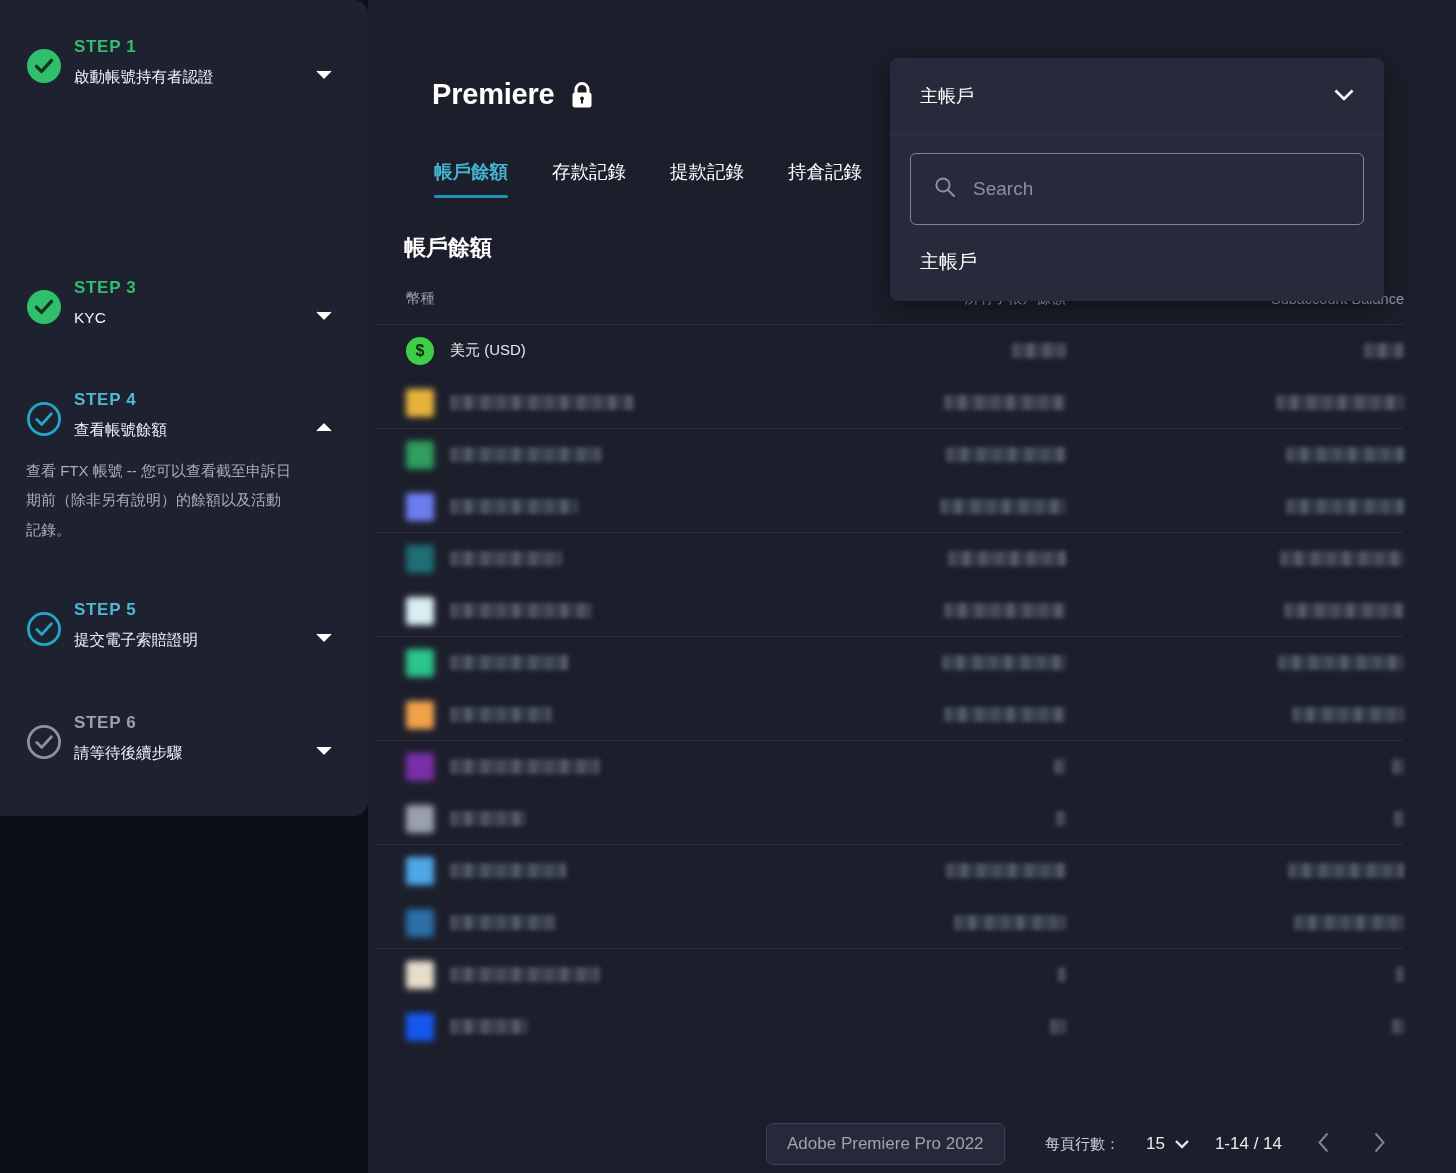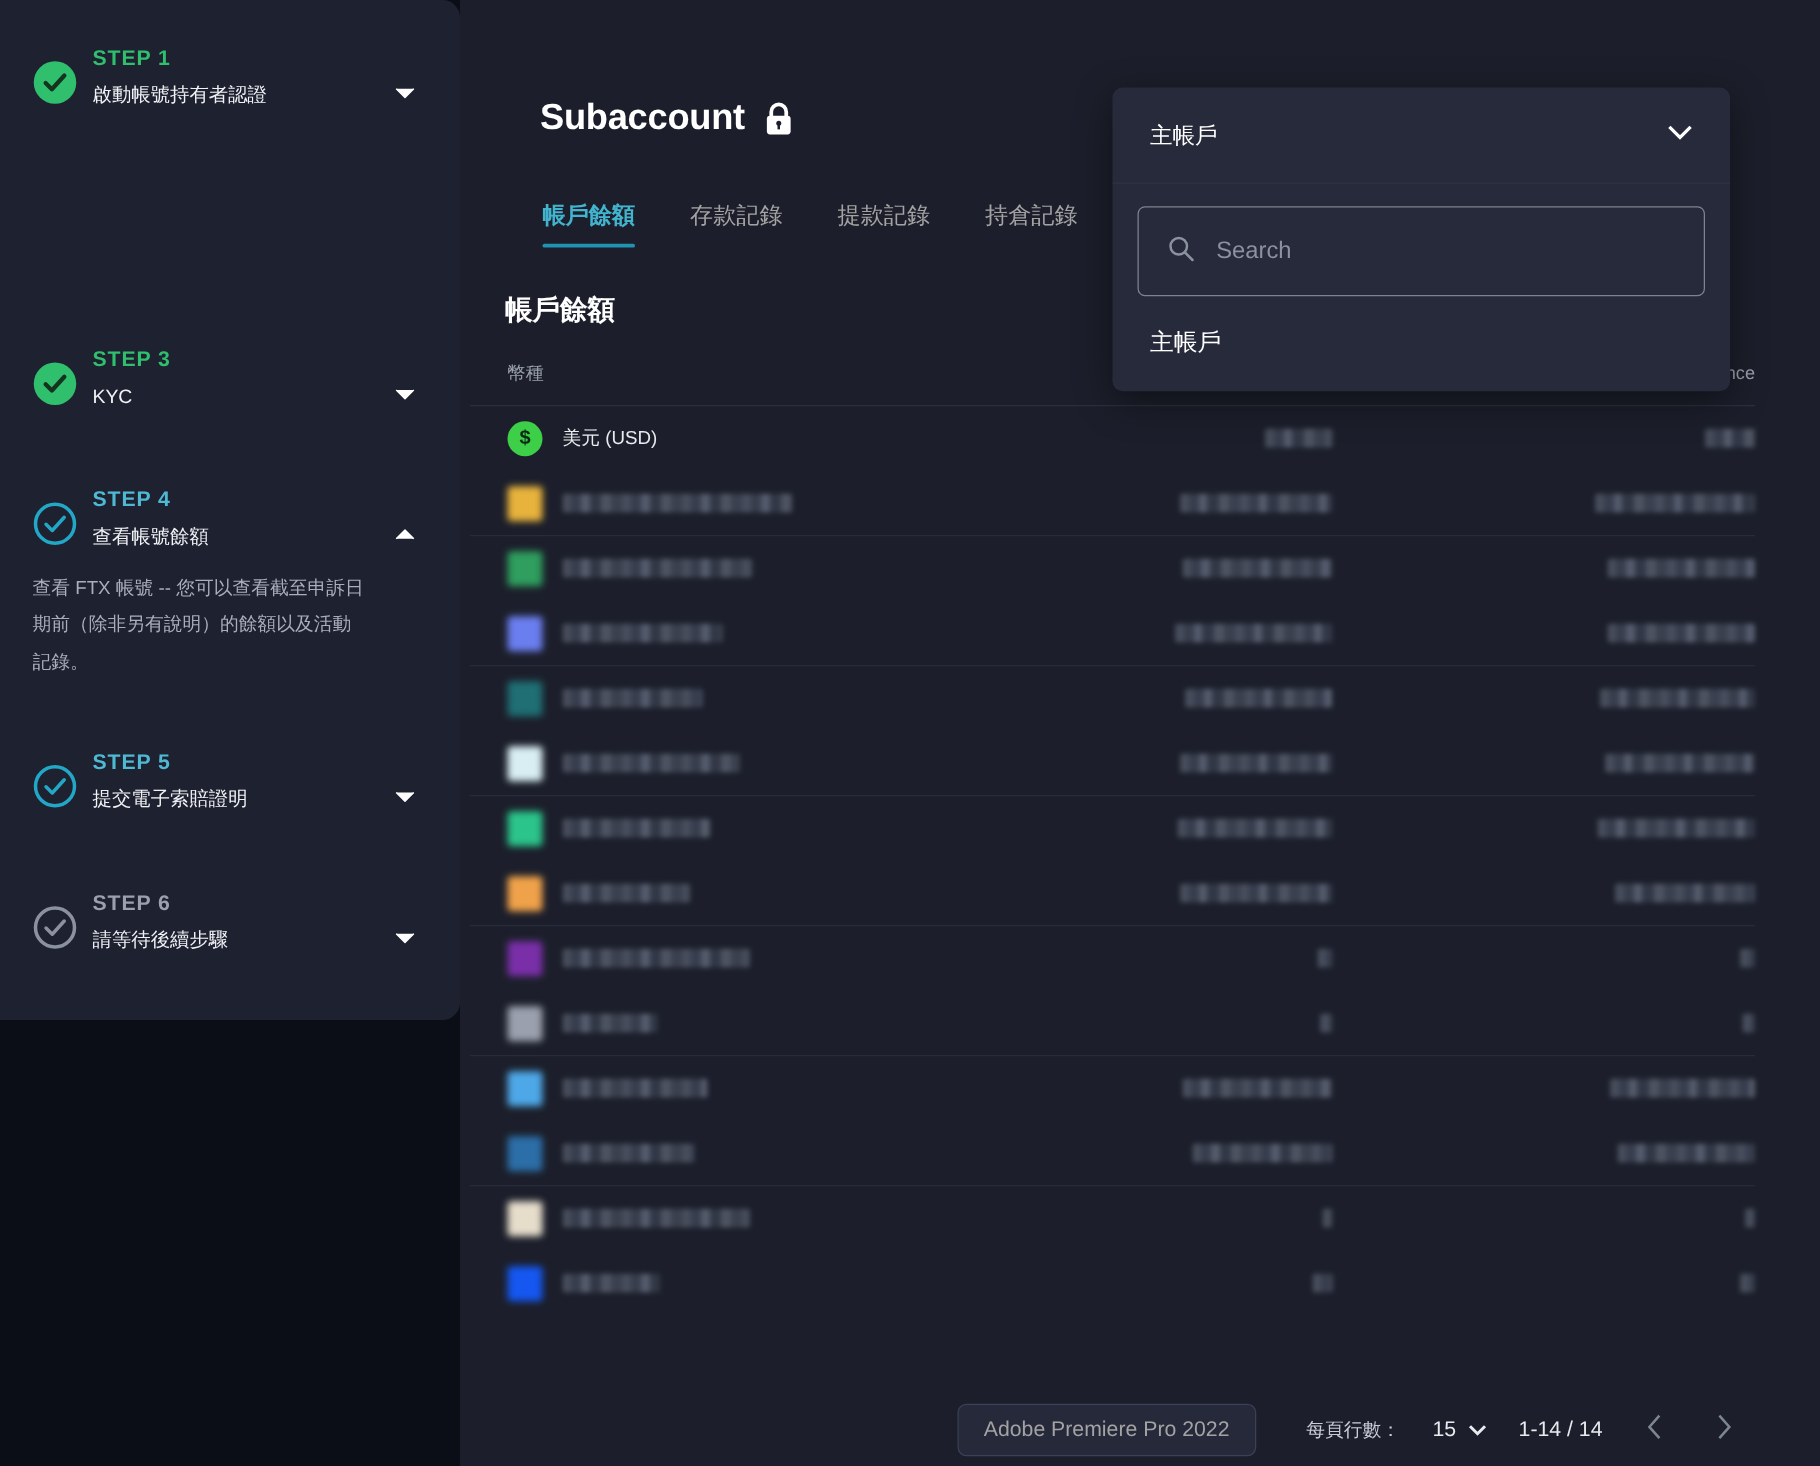--- a/index.html
+++ b/index.html
@@ -140,21 +140,21 @@
     display: flex;
     align-items: flex-end;
     gap: 44px;
     padding: 48px 0 0 66px;
     border-bottom: 1px solid transparent;
     position: relative;
   }
 
   .tab {
     font-size: 18.5px;
-    color: #a3a3a3;
+    color: #ffffff;
     padding-bottom: 14px;
     cursor: pointer;
     white-space: nowrap;
     position: relative;
     font-weight: 400;
   }
 
   .tab.active {
     color: #42b4cf;
     font-weight: 700;
@@ -264,21 +264,21 @@
     display: flex;
     justify-content: flex-end;
   }
 
   .usd-val { font-size: 15px; color: #e8eaed; }
 
   
   .dropdown {
     position: absolute;
     left: 890px;
-    top: 70px;
+    top: 58px;
     width: 494px;
     background: #262a3a;
     border-radius: 8px;
     box-shadow: 0 8px 30px rgba(0,0,0,.45);
     z-index: 40;
     overflow: hidden;
   }
 
   .dd-head {
     display: flex;
@@ -476,21 +476,21 @@
             </span>
       </div>
 
     </div>
       </div>
   </div>
 
   <div class="main">
 
     <div class="page-head">
-      <div class="page-title">Subaccount</div>
+      <div class="page-title">Premiere</div>
       <span class="lock-icon">
         <svg width="26" height="30" viewBox="0 0 26 30" aria-hidden="true">
           <path d="M7 12V8.5a6 6 0 0 1 12 0V12" fill="none" stroke="#ffffff" stroke-width="3"></path>
           <rect x="3.5" y="11.5" width="19" height="15" rx="2.5" fill="#ffffff"></rect>
           <circle cx="13" cy="17.5" r="2" fill="#1c1f2b"></circle>
           <rect x="12" y="18" width="2" height="4.5" fill="#1c1f2b"></rect>
         </svg>
       </span>
     </div>
 

